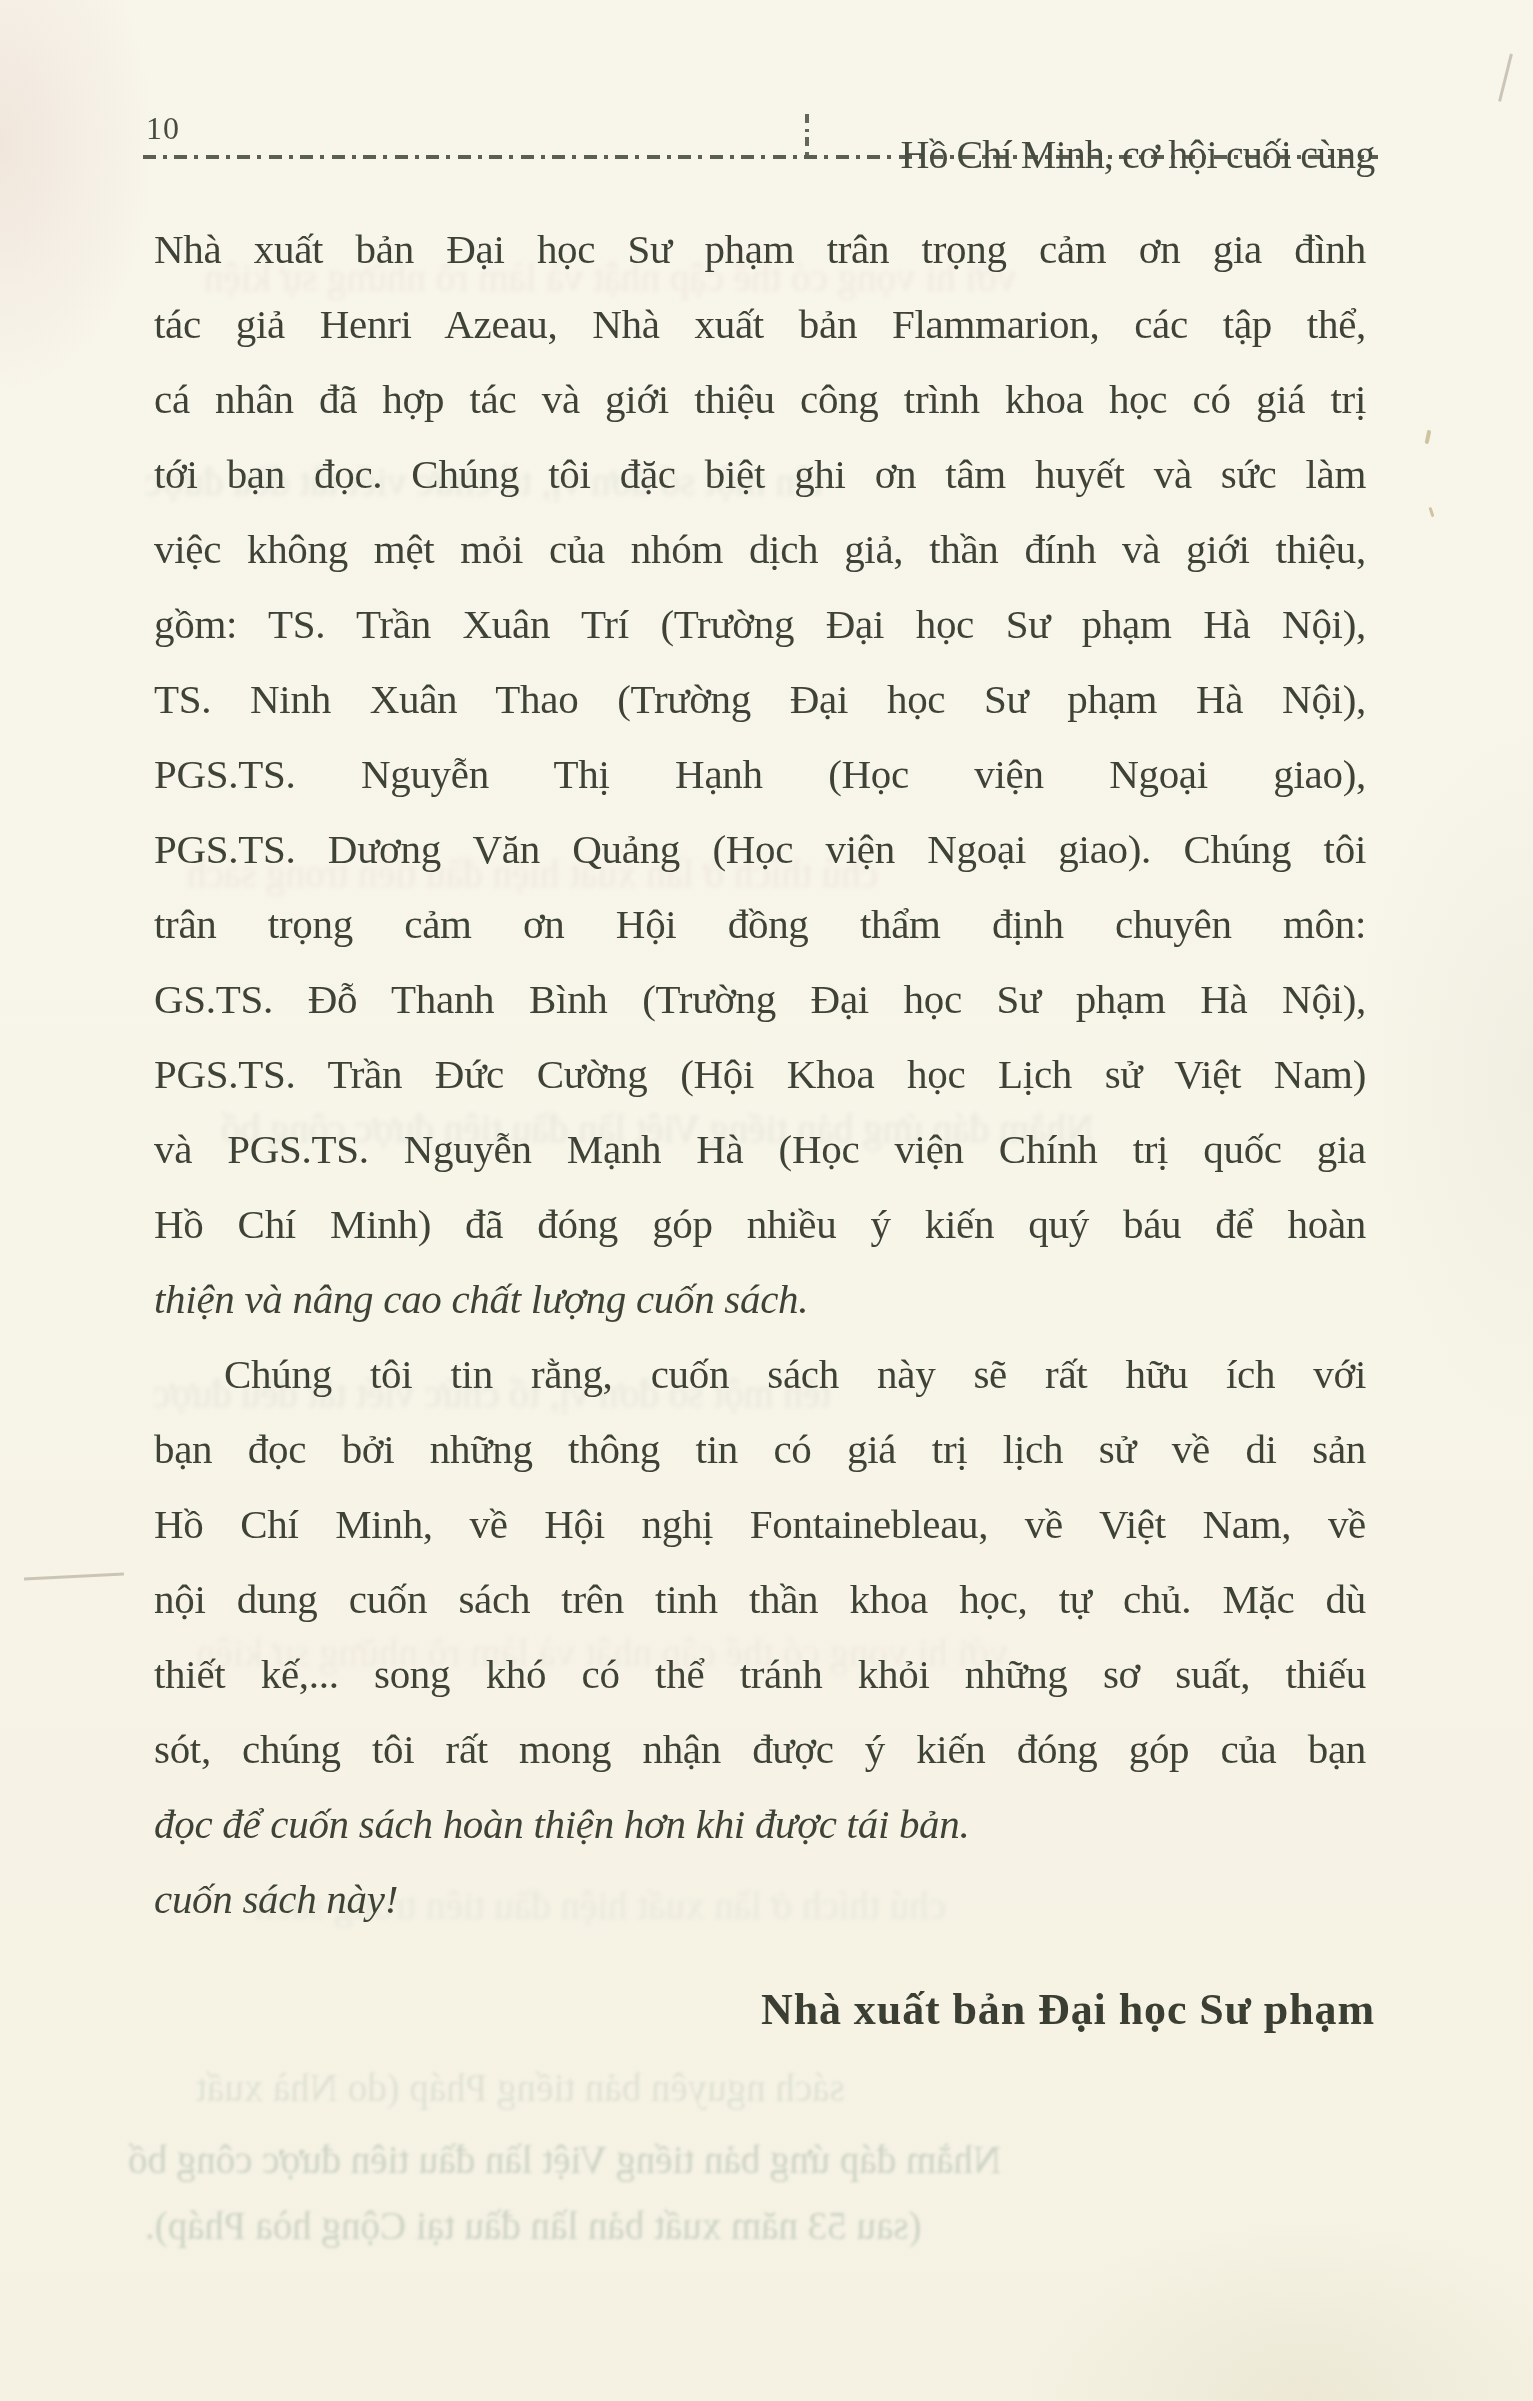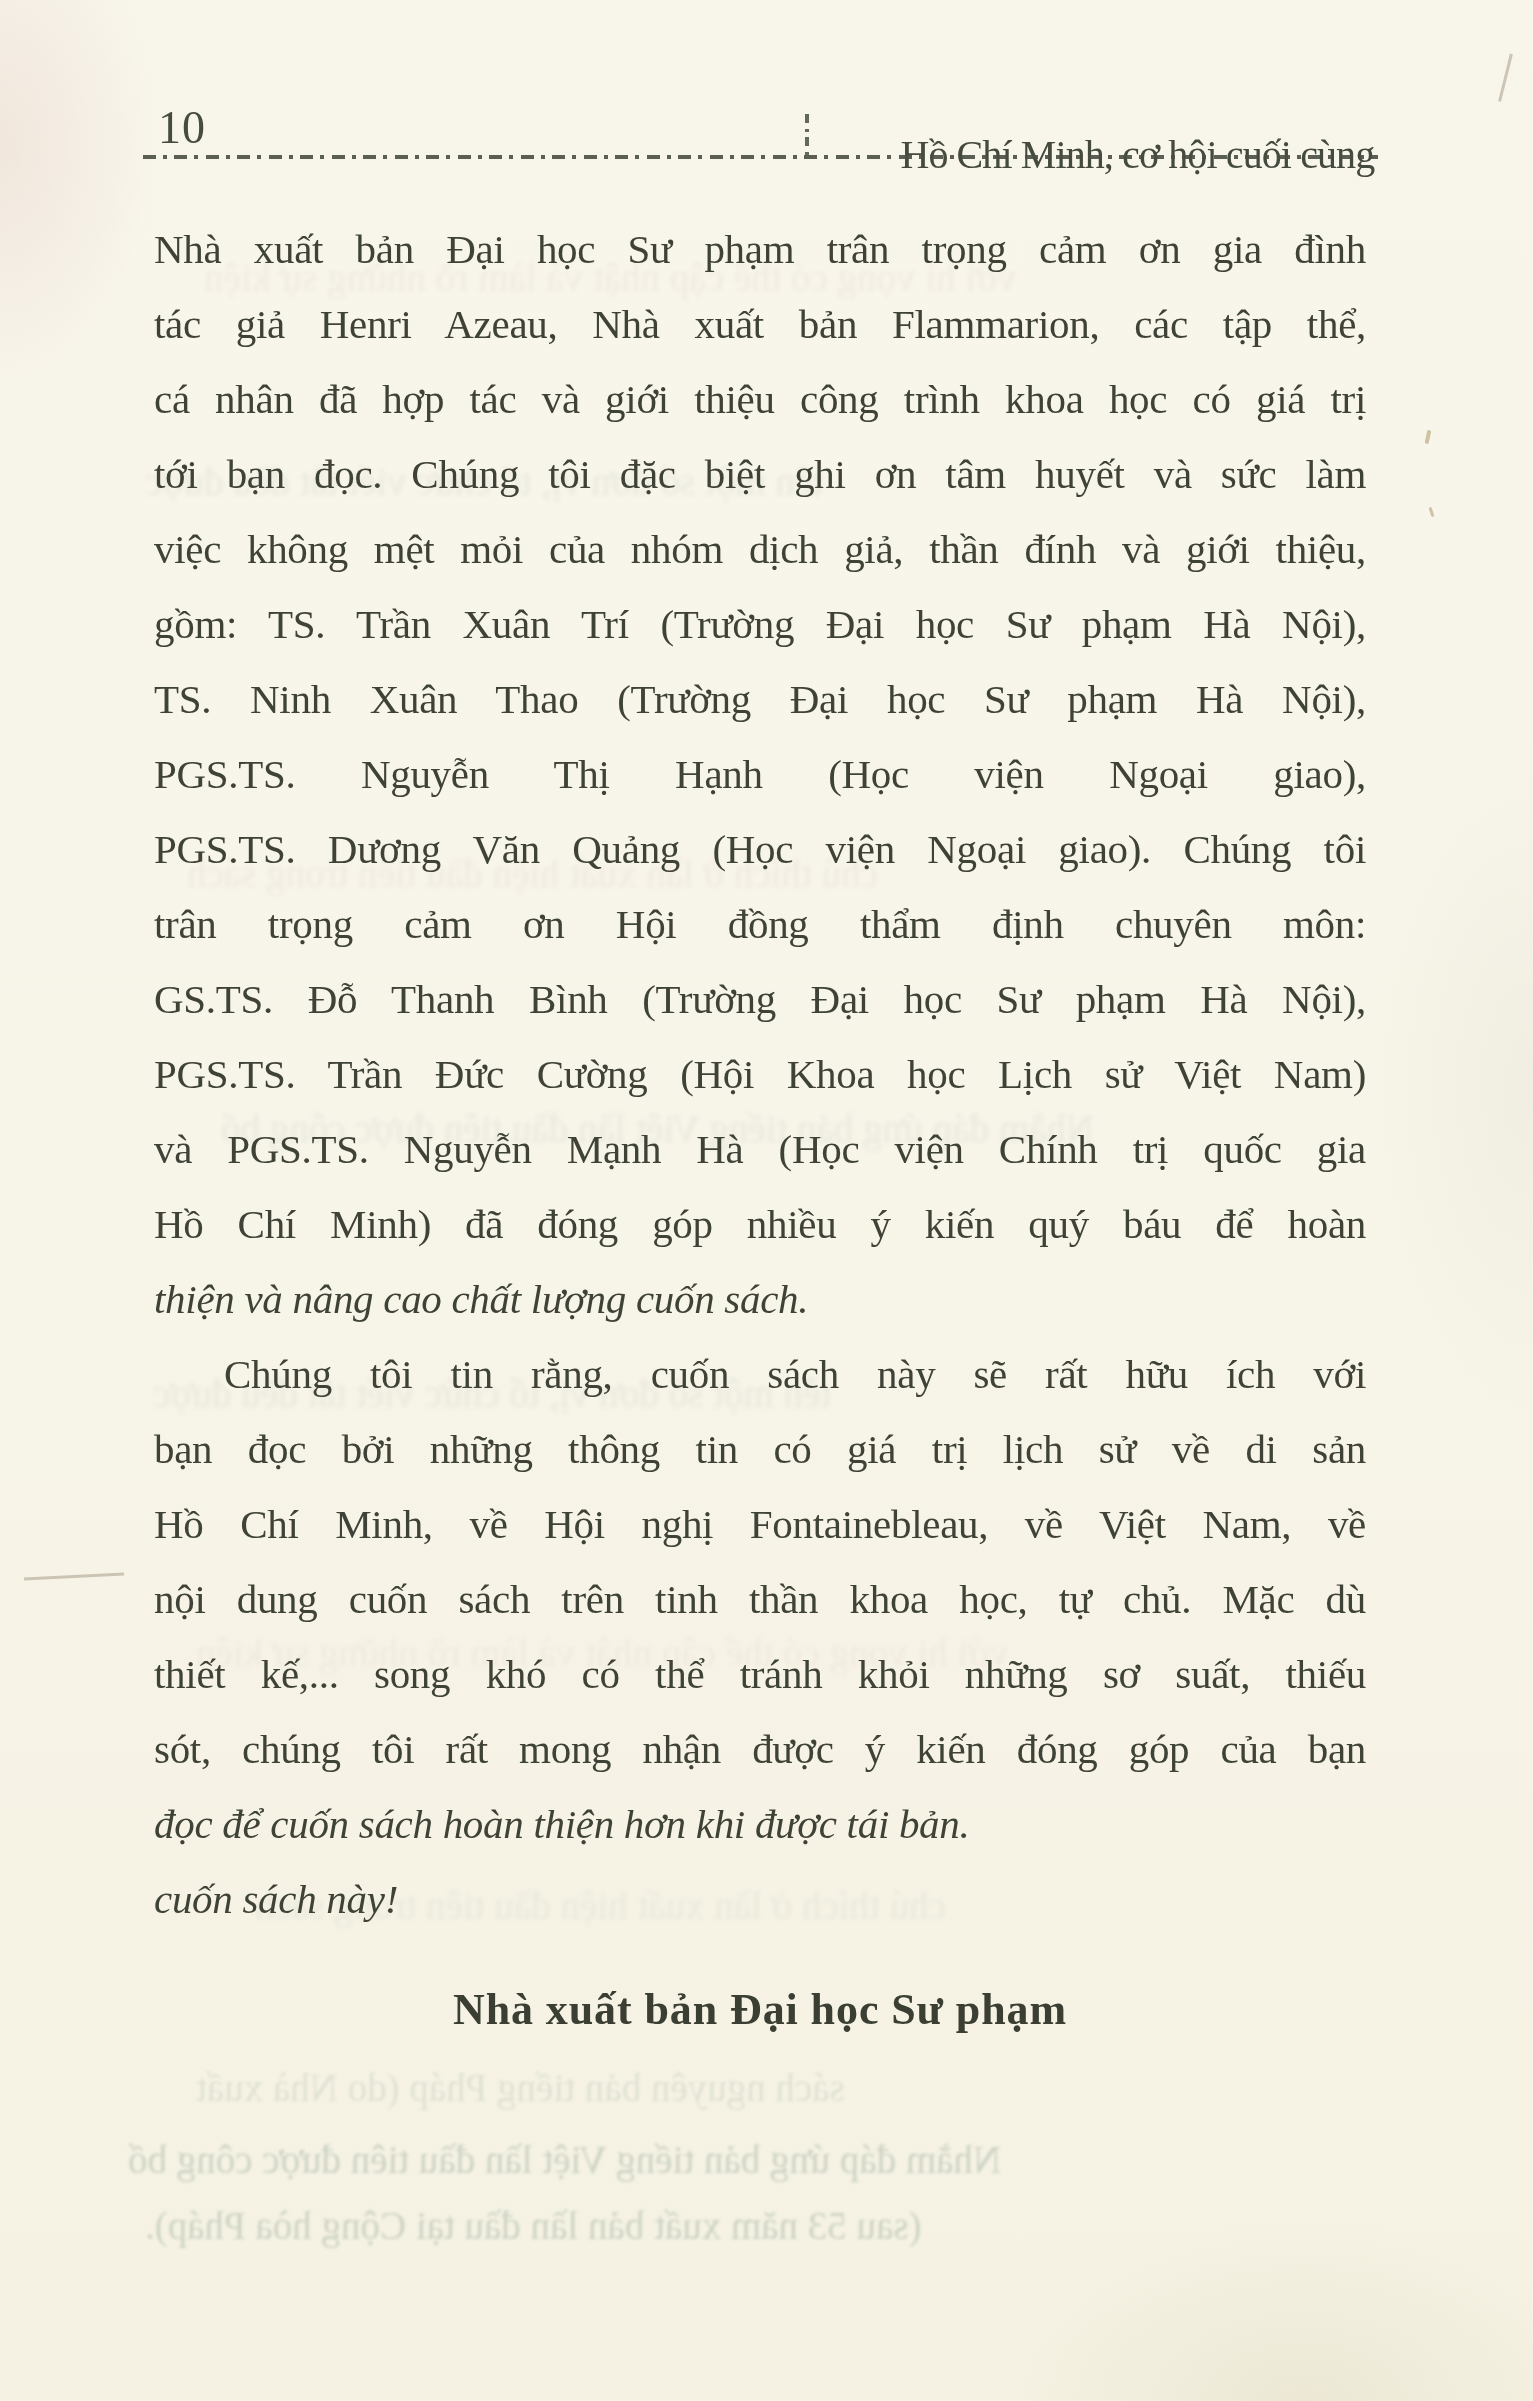--- a/index.html
+++ b/index.html
@@ -12,22 +12,22 @@
     color:#3f4337;
     background:
       radial-gradient(ellipse 221px 357px at 0% 6%, rgba(223,196,186,0.30), rgba(223,196,186,0) 70%),
       radial-gradient(ellipse 425px 255px at 85% 100%, rgba(196,186,150,0.18), rgba(196,186,150,0) 70%),
       radial-gradient(ellipse 255px 510px at 100% 45%, rgba(120,120,100,0.05), rgba(120,120,100,0) 70%),
       linear-gradient(180deg,#f8f5eb 0%,#f7f4e8 55%,#f5f2e3 100%);
   }
   
   .hdr{position:absolute;left:143px;top:0;width:1233px;height:167px;}
   .pagenum{
-    position:absolute;left:15px;top:104px;
-    font-size:46px;line-height:48px;color:#474c40;letter-spacing:0.9px;
+    position:absolute;left:3px;top:104px;
+    font-size:32px;line-height:48px;color:#474c40;letter-spacing:0.9px;
   }
   .runhead{
     position:absolute;right:1.7px;top:109px;
     font-size:40px;line-height:44px;color:#454a3f;letter-spacing:-0.9px;white-space:nowrap;margin-top:24px;
   }
   .vsep{
     position:absolute;left:662px;top:114px;width:4.3px;height:44px;
     background:repeating-linear-gradient(180deg,#4a4e42 0 9.4px,rgba(0,0,0,0) 9.4px 14.5px,#4a4e42 14.5px 18px,rgba(0,0,0,0) 18px 23px);
     opacity:.85;
   }
@@ -45,21 +45,21 @@
     margin:9px;
     text-align:justify;
     text-align-last:justify;
     white-space:normal;
   }
   .ln.noj{text-align-last:left;font-style:italic;}
   .ln.ind{text-indent:70px;}
   
   .signature{
     position:absolute;left:145px;top:1984px;width:1230px;
-    text-align:center;font-weight:bold;font-size:44px;line-height:51px;
+    text-align:right;font-weight:bold;font-size:44px;line-height:51px;
     letter-spacing:0.9px;color:#3b3f33;
   }
   
   .bleed{
     position:absolute;
     transform:scaleX(-1);
     white-space:nowrap;
     font-size:39px;
     color:#8fa391;
     opacity:.40;

